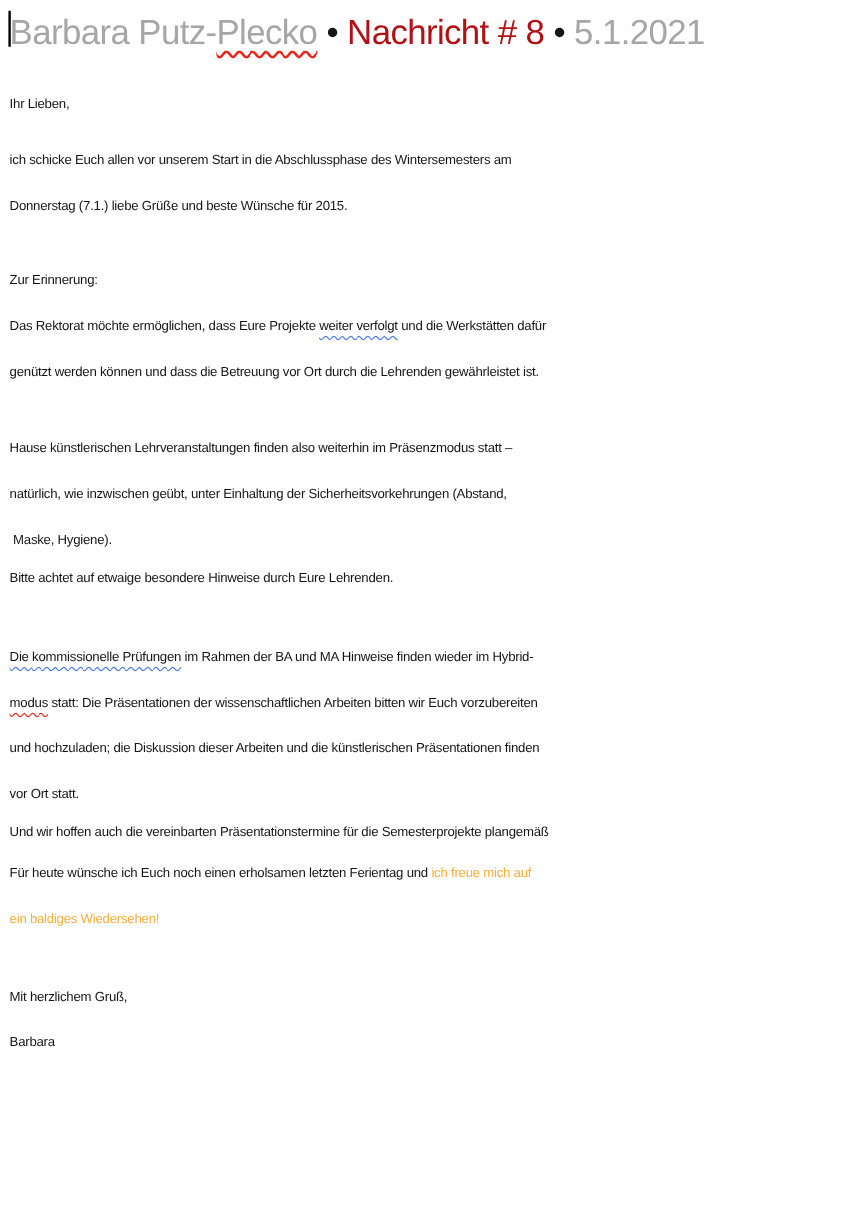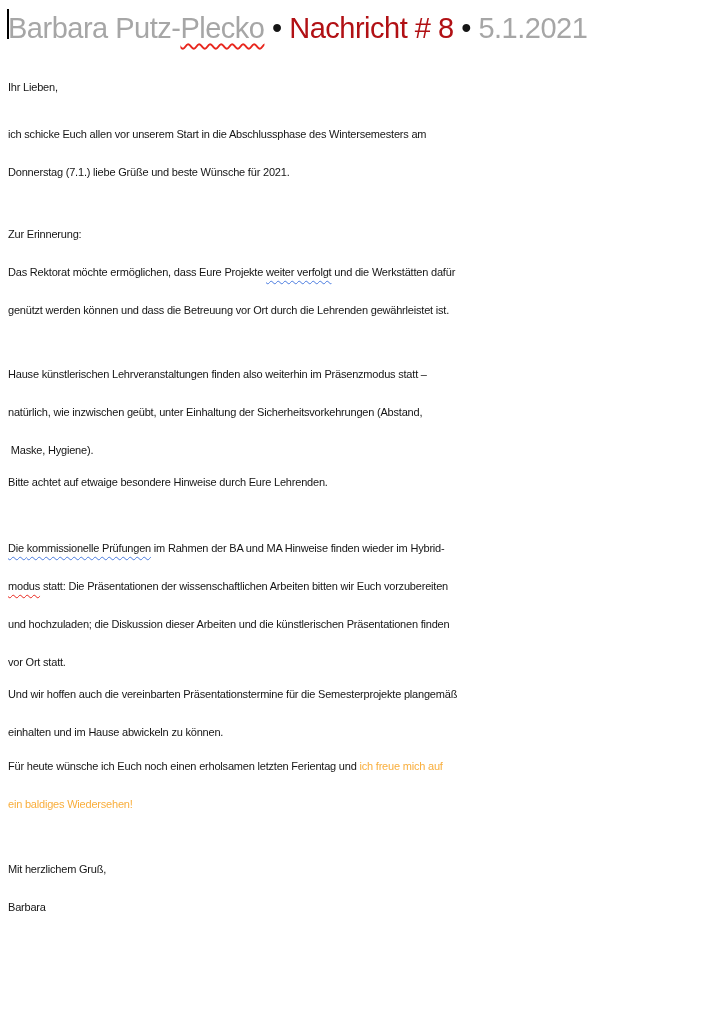--- a/index.html
+++ b/index.html
@@ -66,21 +66,21 @@
 
 <div class="page">
   <div class="caret"></div>
   <h1 class="headerline" id="header-line"><span class="run c-gray">Barbara Putz-</span><span class="run c-gray u-red">Plecko</span><span class="run"> • </span><span class="run c-red">Nachricht # 8</span><span class="run"> • </span><span class="run c-gray">5.1.2021</span></h1>
   <div id="doc-body">
       <div class="para" style="margin-bottom: 9px;">
         <div class="line"><span class="run">Ihr Lieben,</span></div>
       </div>
       <div class="para" style="margin-bottom: 24px;">
         <div class="line"><span class="run">ich schicke Euch allen vor unserem </span><span class="run b">Start</span><span class="run"> in die Abschlussphase des Wintersemesters am</span></div>
-        <div class="line"><span class="run b">Donnerstag (7.1.)</span><span class="run"> liebe Grüße und beste Wünsche für 2021.</span></div>
+        <div class="line"><span class="run b">Donnerstag (7.1.)</span><span class="run"> liebe Grüße und beste Wünsche für 2015.</span></div>
       </div>
       <div class="para" style="margin-bottom: 26px;">
         <div class="line"><span class="run">Zur Erinnerung:</span></div>
         <div class="line"><span class="run">Das Rektorat möchte ermöglichen, dass Eure Projekte </span><span class="run u-blue">weiter verfolgt</span><span class="run"> und die Werkstätten dafür</span></div>
         <div class="line"><span class="run">genützt werden können und dass die Betreuung vor Ort durch die Lehrenden gewährleistet ist.</span></div>
       </div>
       <div class="para" style="margin-bottom: -6px;">
         <div class="line"><span class="run">Hause </span><span class="run b">künstlerischen Lehrveranstaltungen</span><span class="run"> finden also weiterhin im Präsenzmodus statt –</span></div>
         <div class="line"><span class="run">natürlich, wie inzwischen geübt, unter Einhaltung der Sicherheitsvorkehrungen (Abstand,</span></div>
         <div class="line"><span class="run"> Maske, Hygiene).</span></div>
@@ -89,21 +89,20 @@
         <div class="line"><span class="run">Bitte achtet auf etwaige besondere Hinweise durch Eure Lehrenden.</span></div>
       </div>
       <div class="para" style="margin-bottom: -6px;">
         <div class="line"><span class="run u-blue">Die </span><span class="run b u-blue">kommissionelle Prüfungen</span><span class="run b"> im Rahmen der BA und MA Hinweise</span><span class="run"> finden wieder im Hybrid-</span></div>
         <div class="line"><span class="run u-red">modus</span><span class="run"> statt: Die Präsentationen der wissenschaftlichen Arbeiten bitten wir Euch vorzubereiten</span></div>
         <div class="line"><span class="run">und hochzuladen; die Diskussion dieser Arbeiten und die künstlerischen Präsentationen finden</span></div>
         <div class="line"><span class="run">vor Ort statt.</span></div>
       </div>
       <div class="para" style="margin-bottom: -4px;">
         <div class="line"><span class="run">Und wir hoffen auch die vereinbarten Präsentationstermine für die Semesterprojekte plangemäß</span></div>
-        <div class="line"><span class="run">einhalten und im Hause abwickeln zu können.</span></div>
       </div>
       <div class="para" style="margin-bottom: 27px;">
         <div class="line"><span class="run">Für heute wünsche ich Euch noch einen erholsamen letzten Ferientag und </span><span class="run c-orange">ich freue mich auf</span></div>
         <div class="line"><span class="run c-orange">ein baldiges Wiedersehen!</span></div>
       </div>
       <div class="para" style="margin-bottom: 0px;">
         <div class="line"><span class="run">Mit herzlichem Gruß,</span></div>
         <div class="line"><span class="run">Barbara</span></div>
       </div>
     </div>

